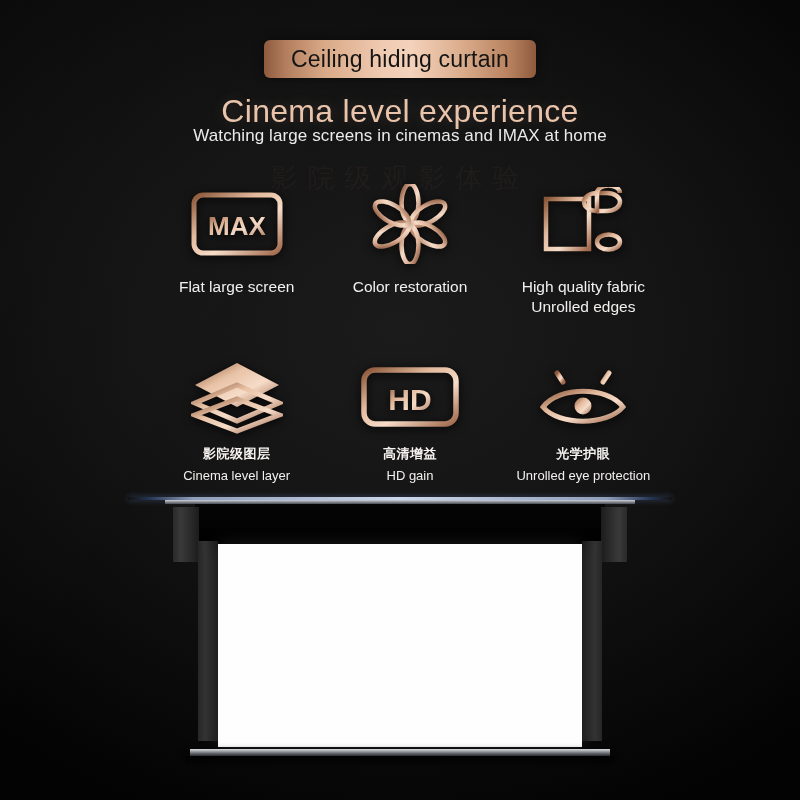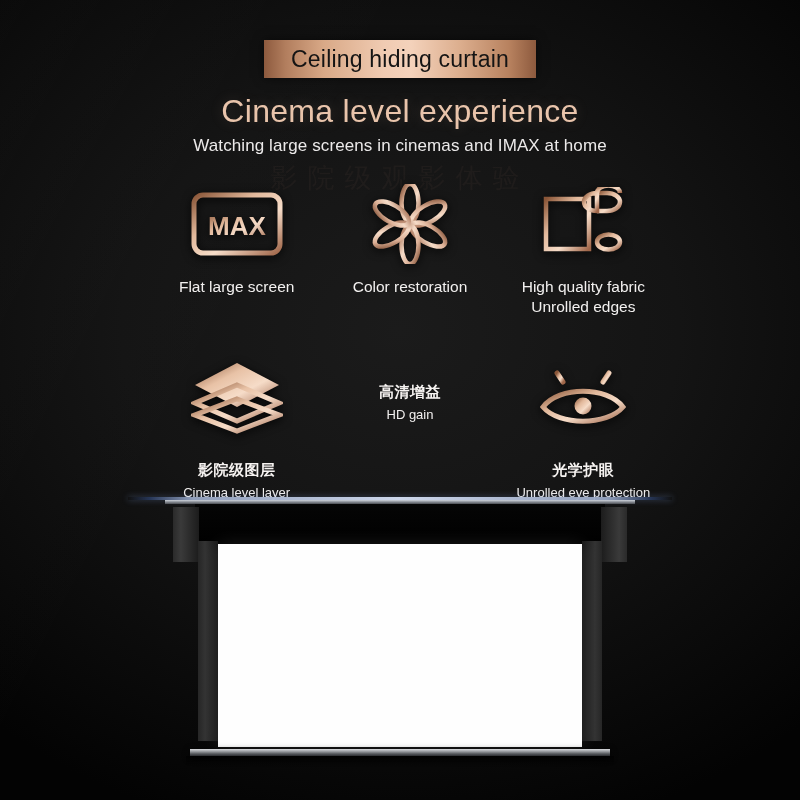--- a/index.html
+++ b/index.html
@@ -32,20 +32,21 @@
   .badge{
     position:absolute;
     left:50%; transform:translateX(-50%);
     top:40px;
     width:272px; height:38px;
     display:flex; align-items:center; justify-content:center;
     background:linear-gradient(90deg,
       #8d5a3e 0%, #b27e5e 8%, #d9a987 22%, #f0cbb2 44%,
       #f4d2bb 54%, #dcae8e 72%, #b8825f 90%, #8d5a3e 100%);
     box-shadow:0 0 10px rgba(0,0,0,0.55);
+    border-radius:6px;
   }
   .badge-text{
     font-size:23px;
     color:#141414;
     letter-spacing:.2px;
     white-space:nowrap;
     font-weight:400;
   }
 
   .headline{
@@ -53,21 +54,21 @@
     left:0; right:0; top:93px;
     text-align:center;
     font-size:32px;
     color:#e9c4ab;
     letter-spacing:.3px;
     text-shadow:0 0 14px rgba(233,196,171,0.18);
   }
 
   .subline{
     position:absolute;
-    left:0; right:0; top:136px;
+    left:0; right:0; top:126px;
     text-align:center;
     font-size:17px;
     color:#eceaea;
     letter-spacing:.1px;
   }
 
   
   .watermark{
     position:absolute;
     left:0; right:0; top:120px;
@@ -101,22 +102,22 @@
   }
   .flabel{
     margin-top:14px;
     font-size:15.5px;
     color:#f2f0ef;
     text-align:center;
     line-height:1.32;
     white-space:pre-line;
   }
   .fcn{
-    margin-top:25px;
-    font-size:15px;
+    margin-top:9px;
+    font-size:13px;
     color:#f6f3f1;
     text-align:center;
     font-weight:bold;
     letter-spacing:.5px;
   }
   .fen{
     margin-top:5px;
     font-size:13px;
     color:#f2f0ef;
     text-align:center;
@@ -304,20 +305,34 @@
             <polygon points="46,4 88,26 46,48 4,26" fill="url(#cg4)"></polygon>
             <polygon points="46,26 88,44 46,62 4,44" fill="none" stroke="url(#cg4)" stroke-width="5"></polygon>
             <polygon points="46,40 88,56 46,72 4,56" fill="none" stroke="url(#cg4)" stroke-width="5"></polygon>
           </svg>
         </div>
         <div class="fcn">影院级图层</div>
         <div class="fen">Cinema level layer</div>
       </div>
 
       <div class="fcell">
+        <div class="ficon">
+          <svg width="100" height="64" viewBox="0 0 100 64">
+            <defs>
+              <linearGradient id="cg5" x1="0" y1="0" x2="1" y2="1">
+                <stop offset="0" stop-color="#8a5638"></stop>
+                <stop offset="0.35" stop-color="#e2b99c"></stop>
+                <stop offset="0.62" stop-color="#f6dcc8"></stop>
+                <stop offset="1" stop-color="#a0674a"></stop>
+              </linearGradient>
+            </defs>
+            <rect x="4" y="5" width="92" height="54" rx="11" ry="11" fill="none" stroke="url(#cg5)" stroke-width="5.5"></rect>
+            <text x="50" y="45" text-anchor="middle" font-family="Liberation Sans, sans-serif" font-size="30" font-weight="bold" fill="url(#cg5)">HD</text>
+          </svg>
+        </div>
         <div class="fcn">高清增益</div>
         <div class="fen">HD gain</div>
       </div>
 
       <div class="fcell">
         <div class="ficon">
           <svg width="96" height="66" viewBox="0 0 96 66">
             <defs>
               <linearGradient id="cg6" x1="0" y1="0" x2="1" y2="1">
                 <stop offset="0" stop-color="#8a5638"></stop>

